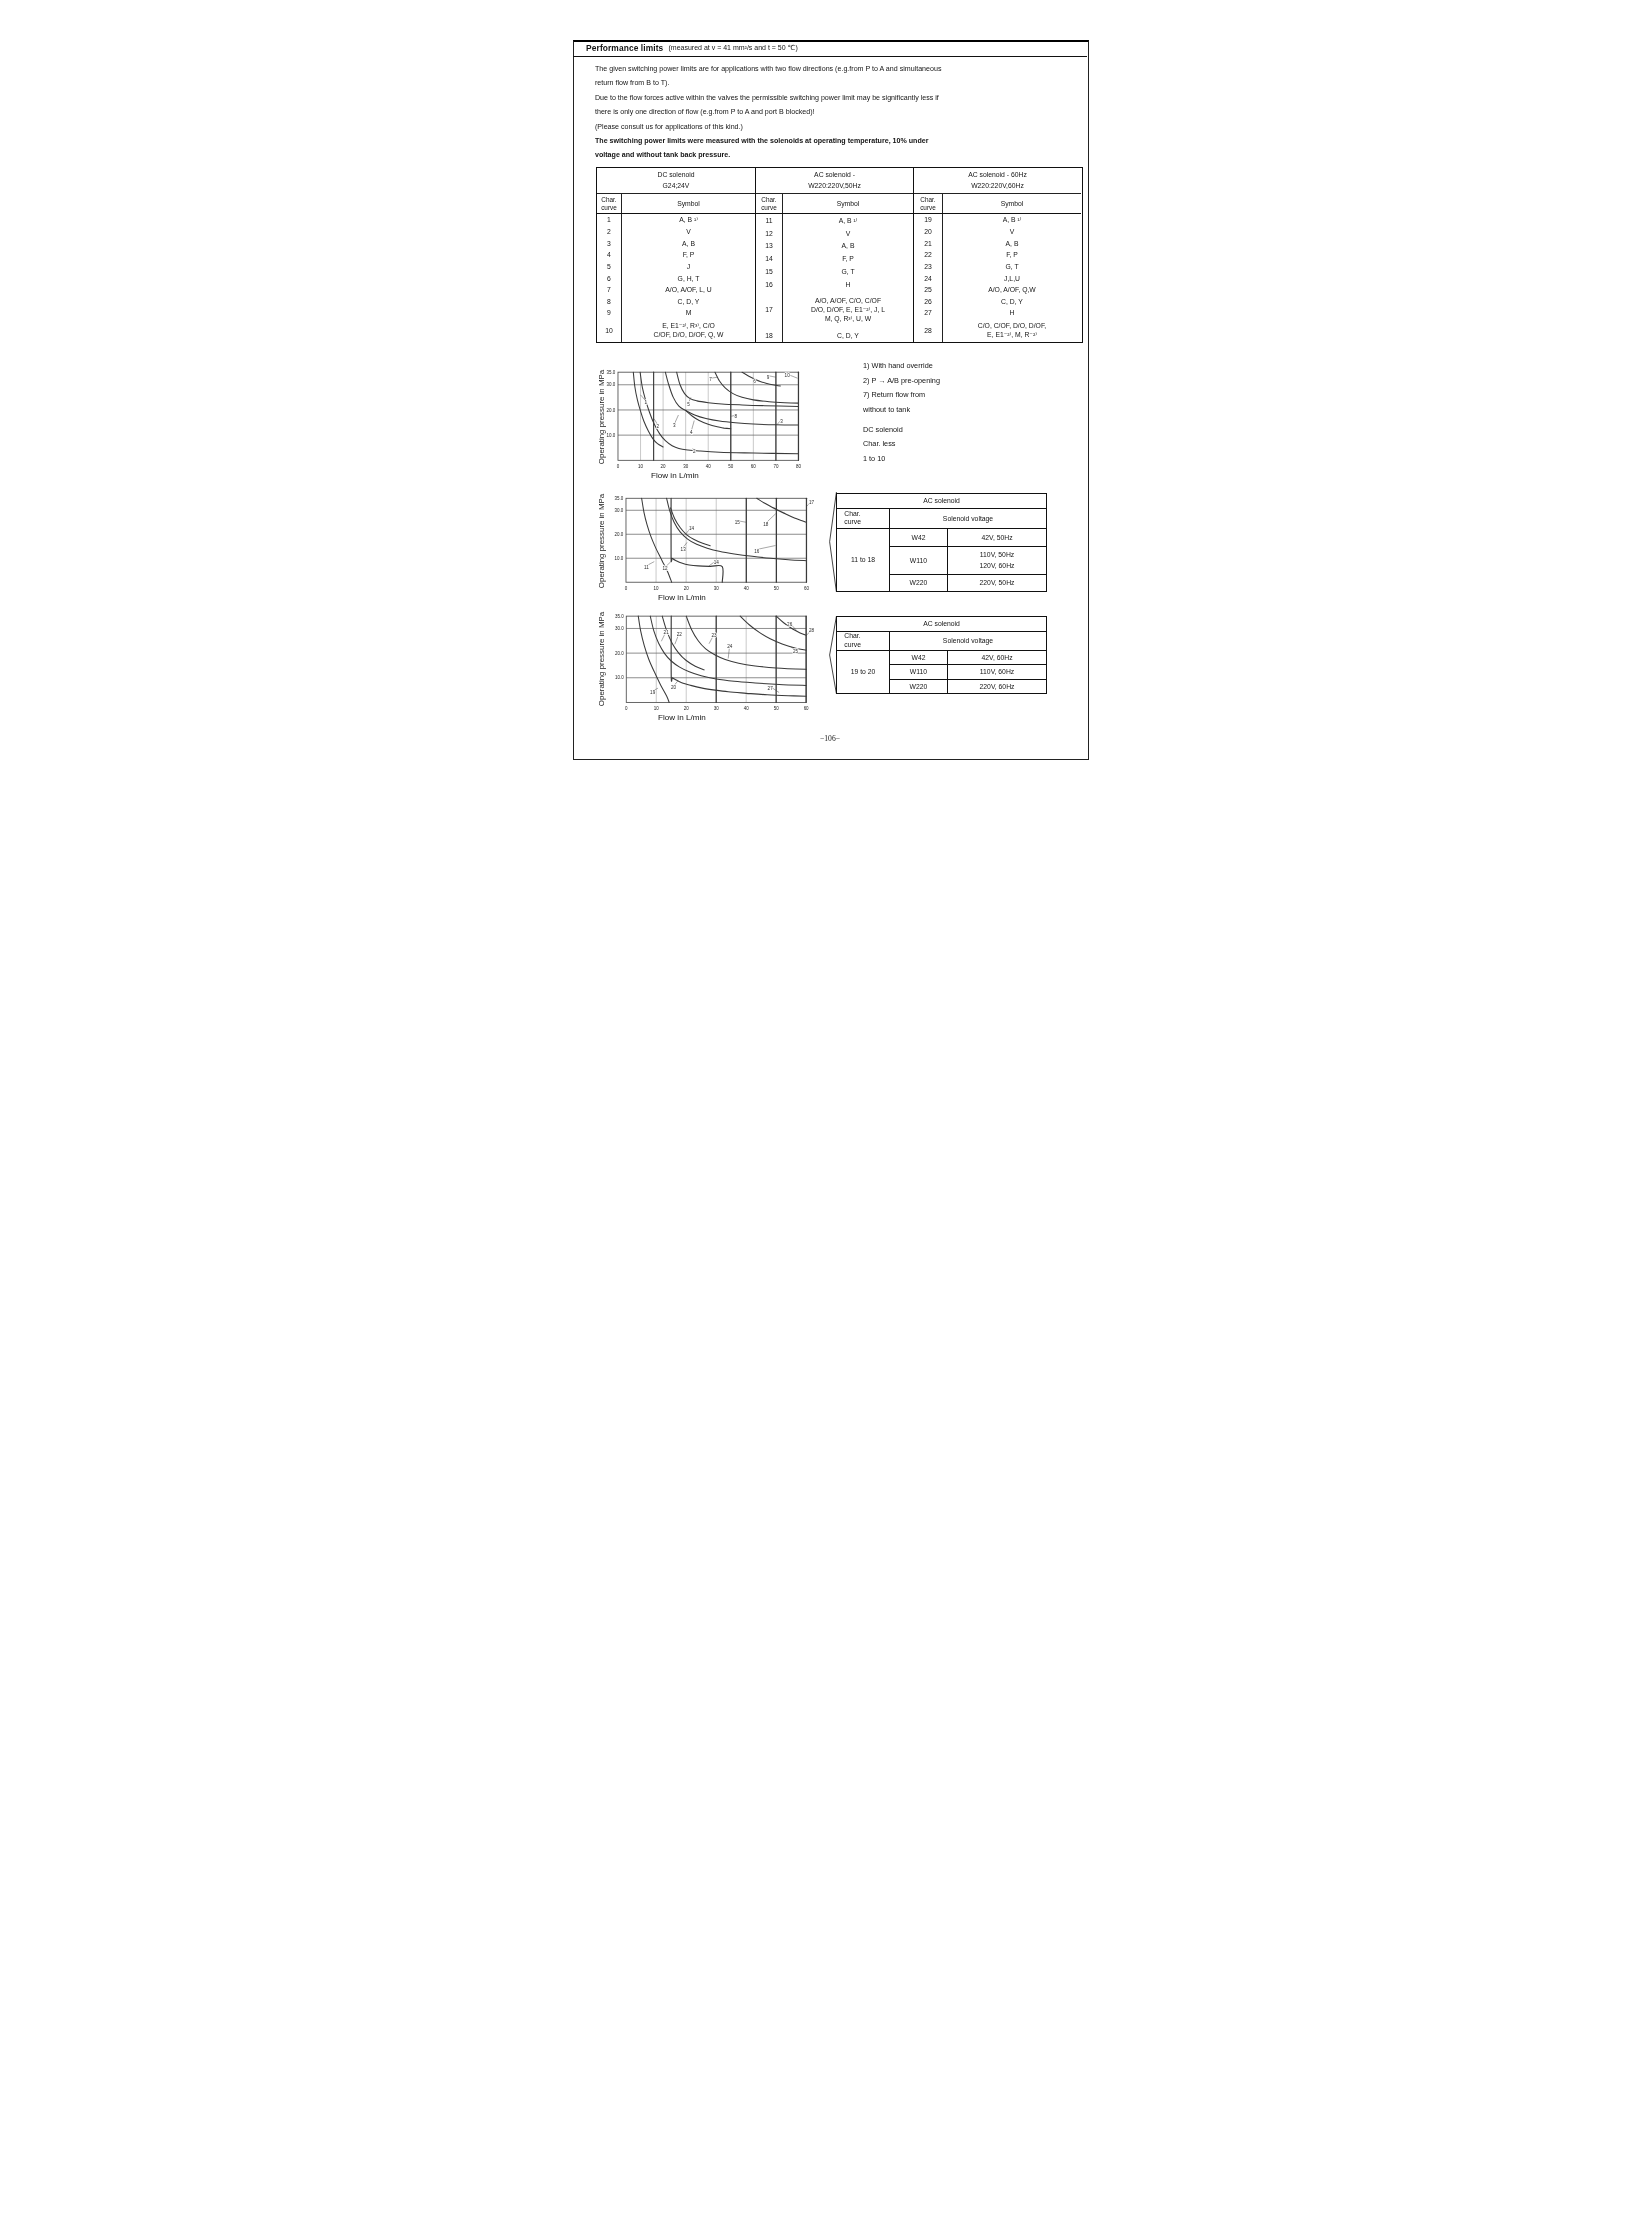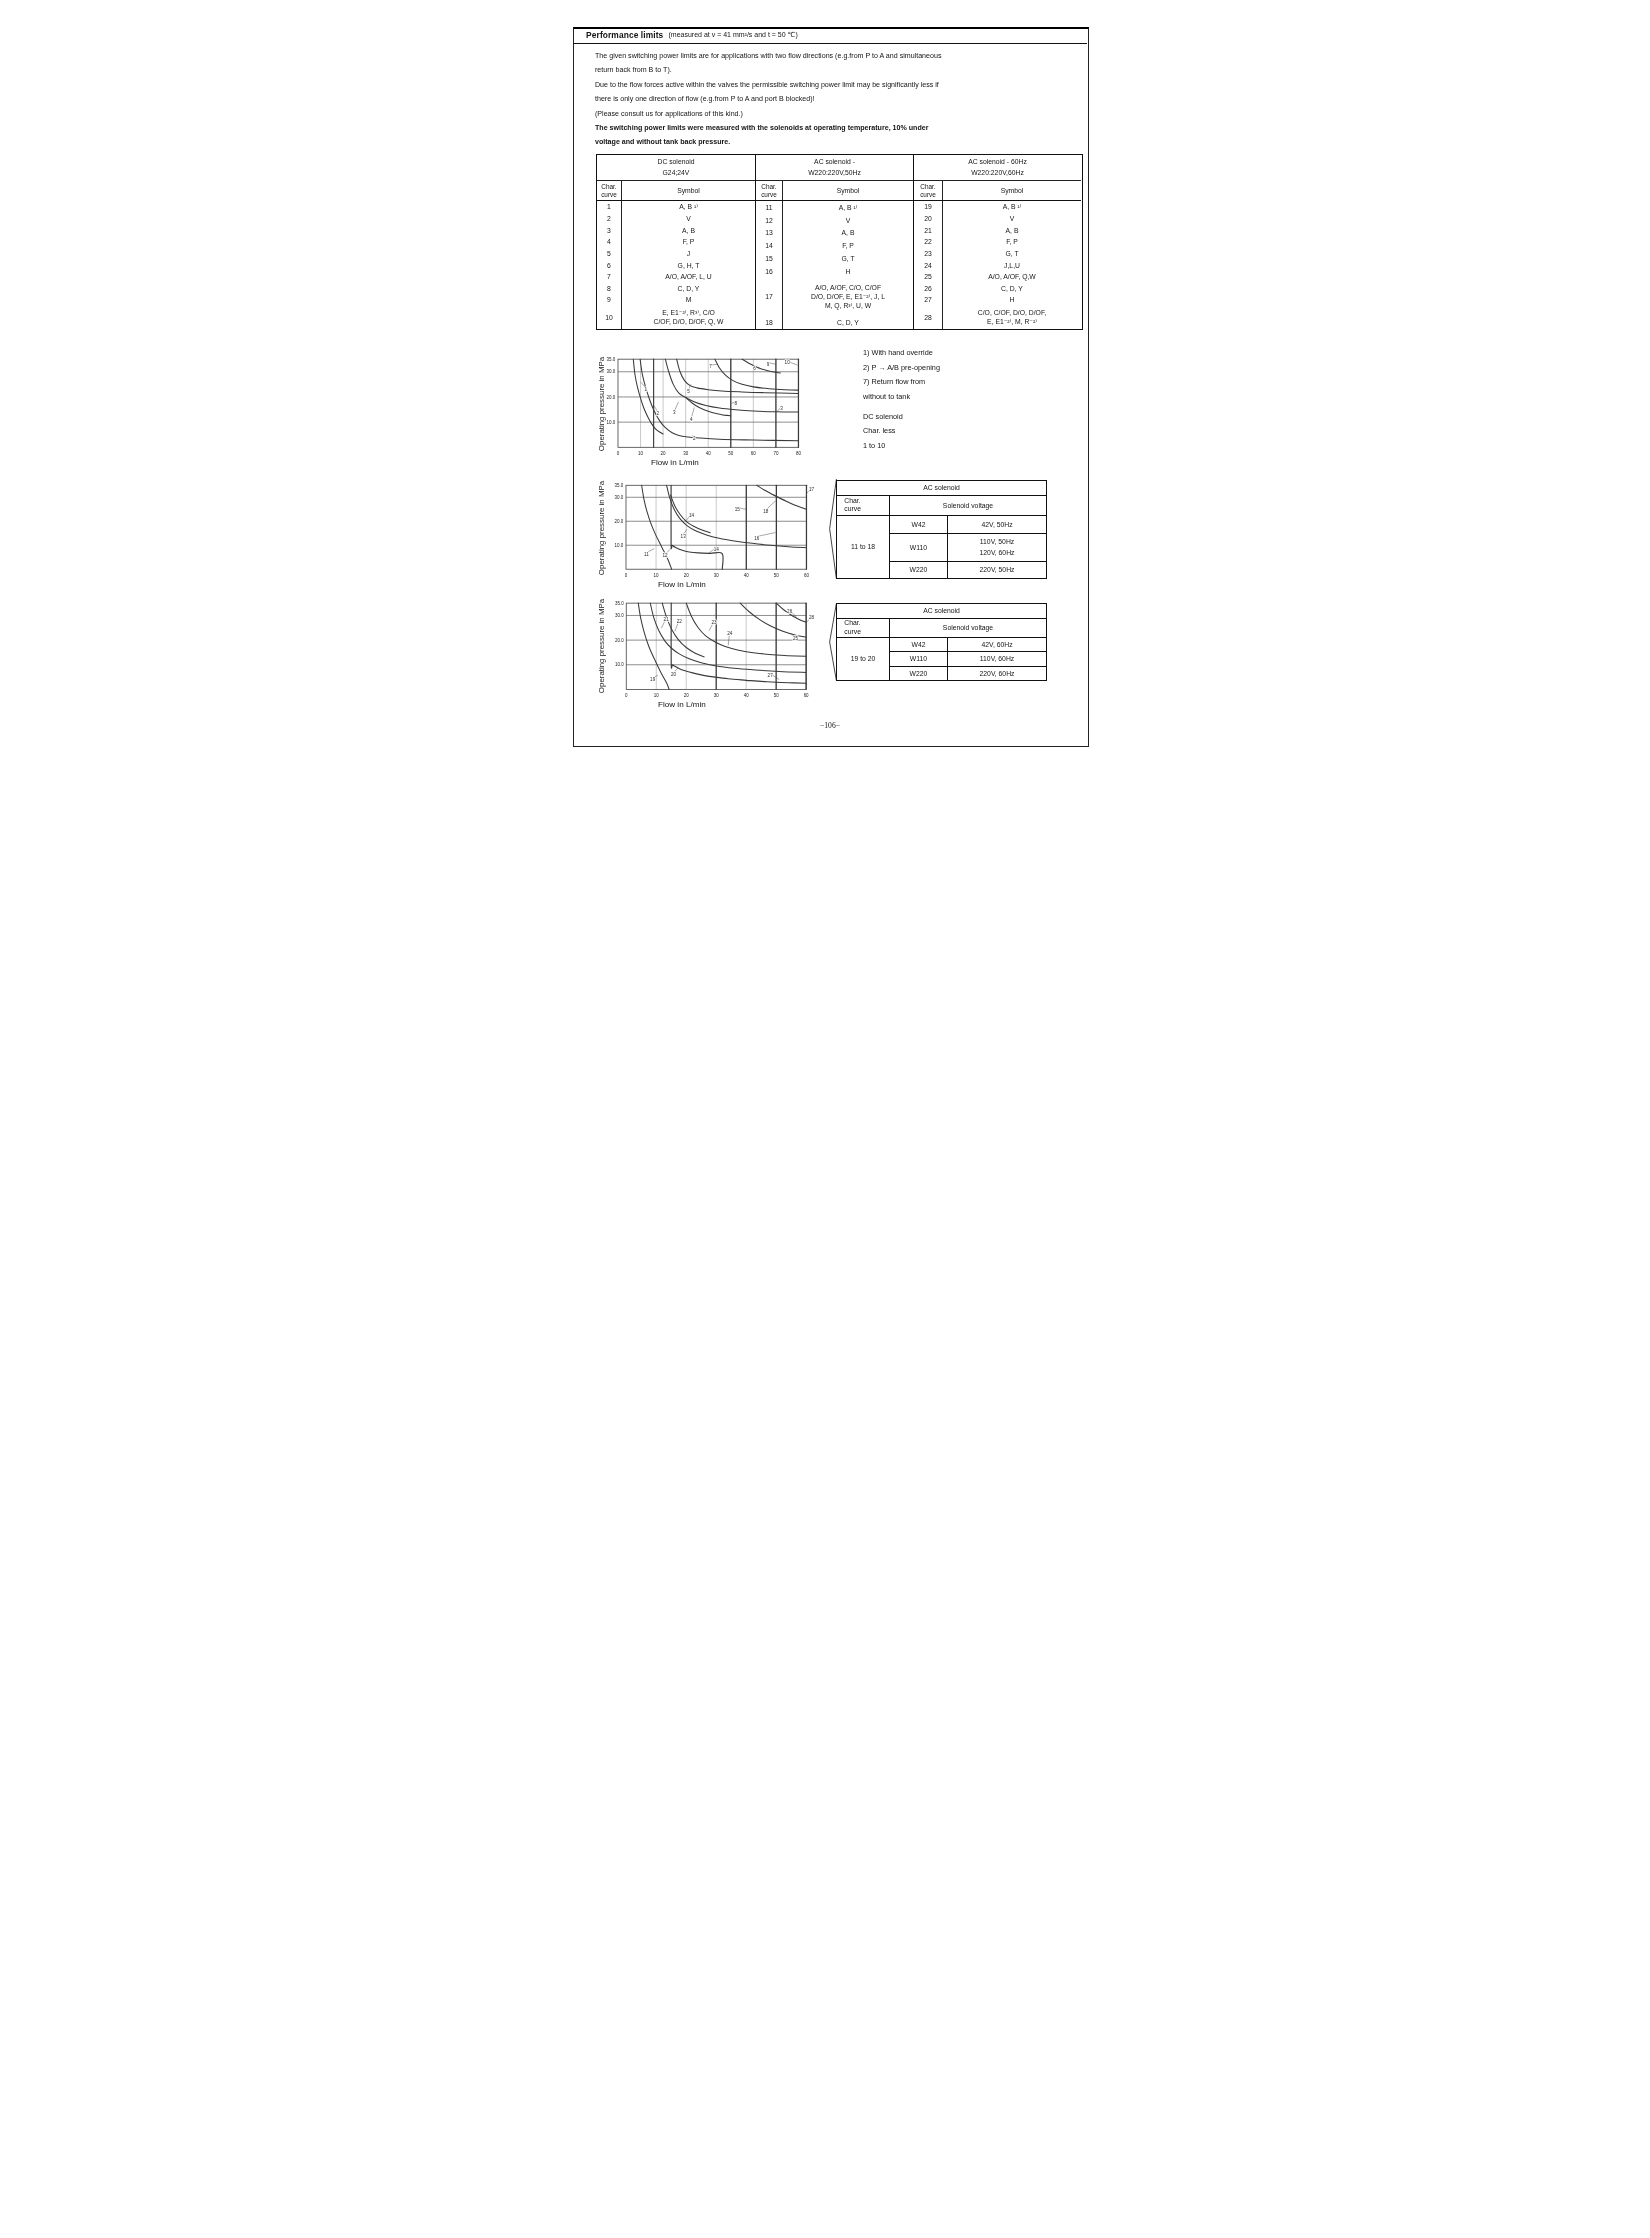--- a/index.html
+++ b/index.html
@@ -1,16 +1,16 @@
 <!DOCTYPE html>
 <html style="font-size:8.4px"><head>
 <meta charset="utf-8">
 <style>
   html,body{margin:0;padding:0;background:#ffffff;}
-  #page{position:relative;width:550px;height:746px;margin:4px auto;background:#fff;
+  #page{position:relative;width:550px;height:746px;margin:17px auto;background:#fff;
         font-family:"Liberation Sans","DejaVu Sans",sans-serif;color:#141414;overflow:hidden;}
   .abs{position:absolute;}
   
   #outer-box{left:22.5px;top:22.5px;width:514px;height:717px;border:0.8px solid #222;border-top:2.1px solid #000;}
   #header-strip{left:22.5px;top:22.5px;width:514px;height:16.2px;border-bottom:1.3px solid #111;display:flex;align-items:center;}
   #page-title{font-size:8.4px;font-weight:bold;margin-left:13.6px;letter-spacing:0.1px;}
   #page-subtitle{font-size:7px;margin-left:5.2px;}
   
   #intro{left:45px;top:45px;width:482px;font-size:7.1px;line-height:14.4px;}
   .intro-line{white-space:nowrap;}
@@ -67,21 +67,21 @@
 <div id="page">
   <div class="abs" id="outer-box"></div>
 
   <div class="abs" id="header-strip">
     <span id="page-title">Performance limits</span>
     <span id="page-subtitle">(measured at v = 41 mm²/s and t = 50 ℃)</span>
   </div>
 
   <div class="abs" id="intro">
       <div class="intro-line">The given switching power limits are for applications with two flow directions (e.g.from P to A and simultaneous</div>
-      <div class="intro-line">return back from B to T).</div>
+      <div class="intro-line">return flow from B to T).</div>
       <div class="intro-line">Due to the flow forces active within the valves the permissible switching power limit may be significantly less if</div>
       <div class="intro-line">there is only one direction of flow (e.g.from P to A and port B blocked)!</div>
       <div class="intro-line">(Please consult us for applications of this kind.)</div>
       <div class="intro-line bold">The switching power limits were measured with the solenoids at operating temperature, 10% under</div>
       <div class="intro-line bold">voltage and without  tank back pressure.</div>
     </div>
 
   <div class="abs" id="main-table">
       <div class="tgroup g1" style="width: 158px;">
         <div class="ghead">

